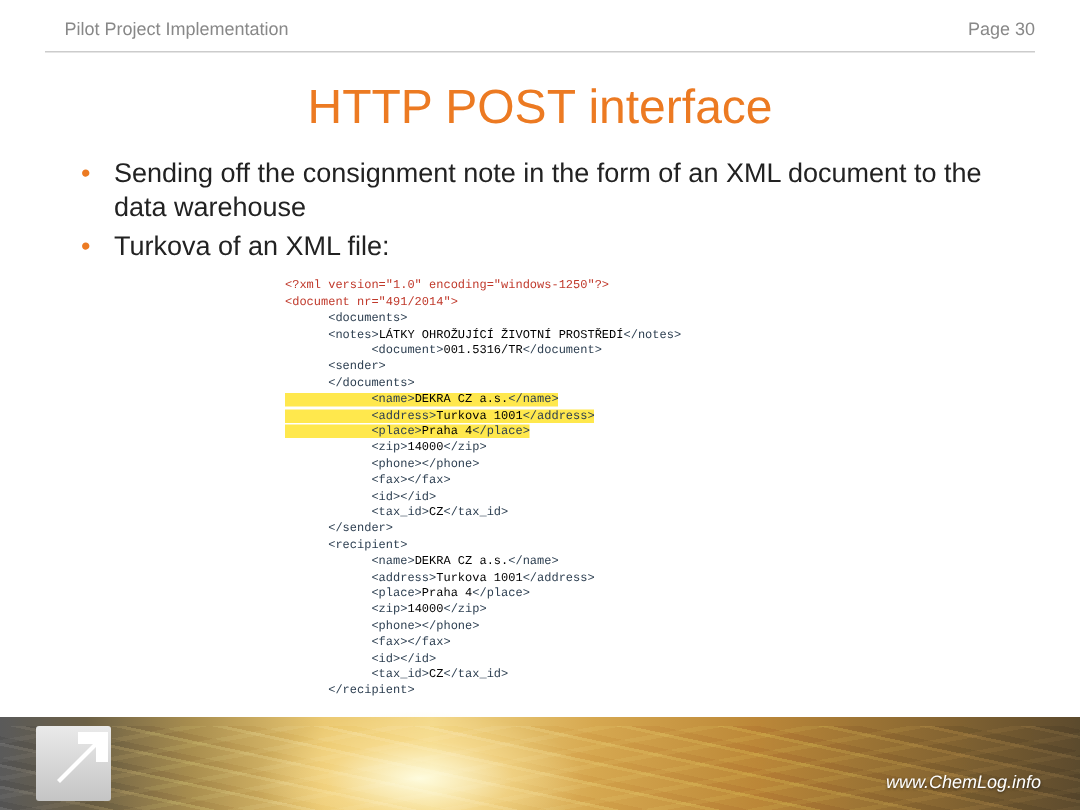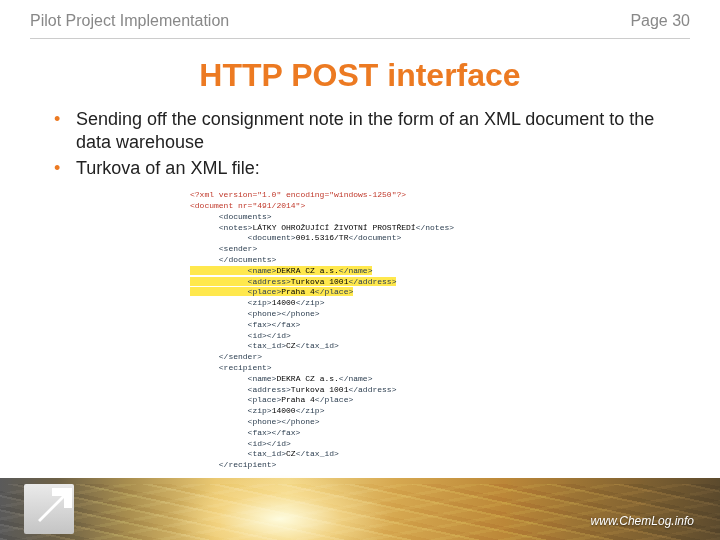--- a/index.html
+++ b/index.html
@@ -7,32 +7,32 @@
       width: 720px;
       height: 540px;
       font-family: Arial, Helvetica, sans-serif;
       background: #fff;
       position: relative;
       overflow: hidden;
     }
     .header {
       display: flex;
       justify-content: space-between;
-      padding: 12px 30px 8px 30px;
-      font-size: 16px;
+      padding: 12px 30px 8px 43px;
+      font-size: 12px;
       color: #888;
     }
     .header-line {
       border-bottom: 1px solid #ccc;
       margin: 0 30px;
     }
     .slide-title {
       text-align: center;
       font-size: 32px;
-      font-weight: bold;
+      font-weight: normal;
       color: #ec7a22;
       margin: 18px 0 14px 0;
     }
     .content {
       padding: 0 54px;
     }
     .bullet {
       display: flex;
       font-size: 18px;
       color: #222;

